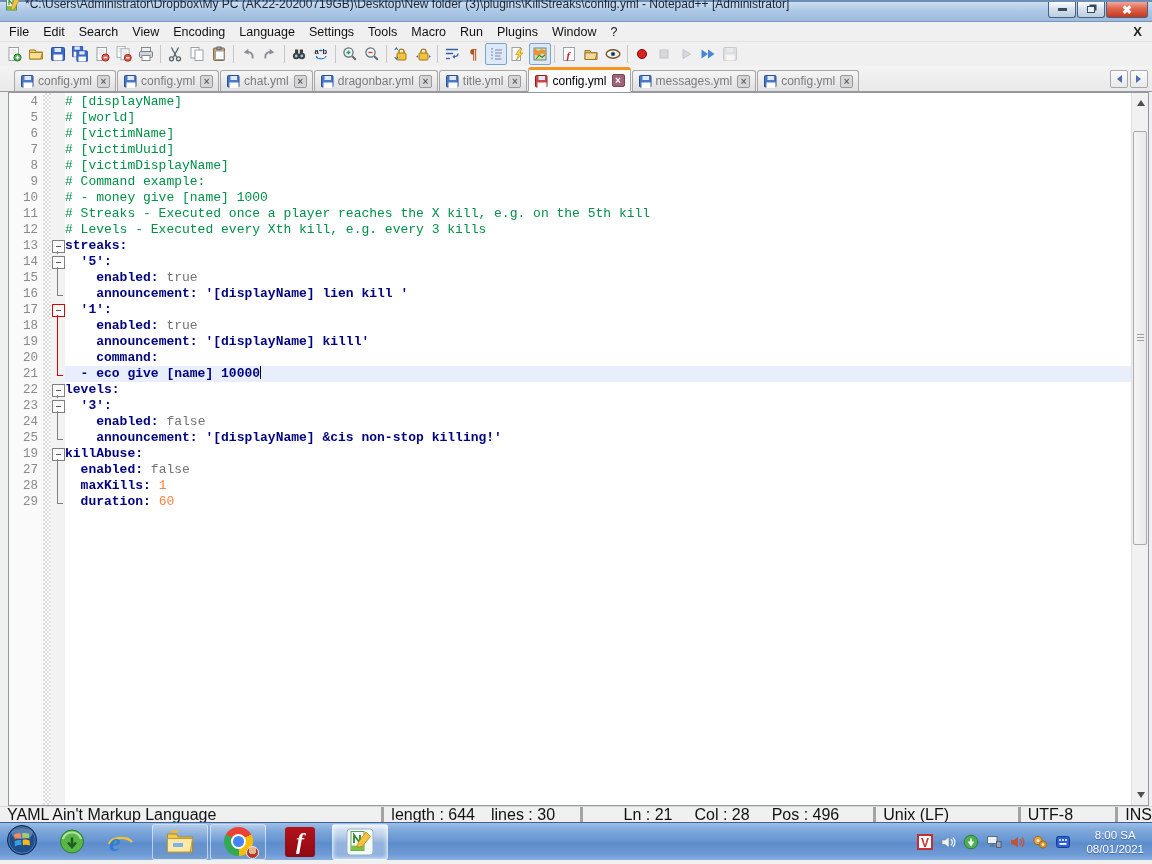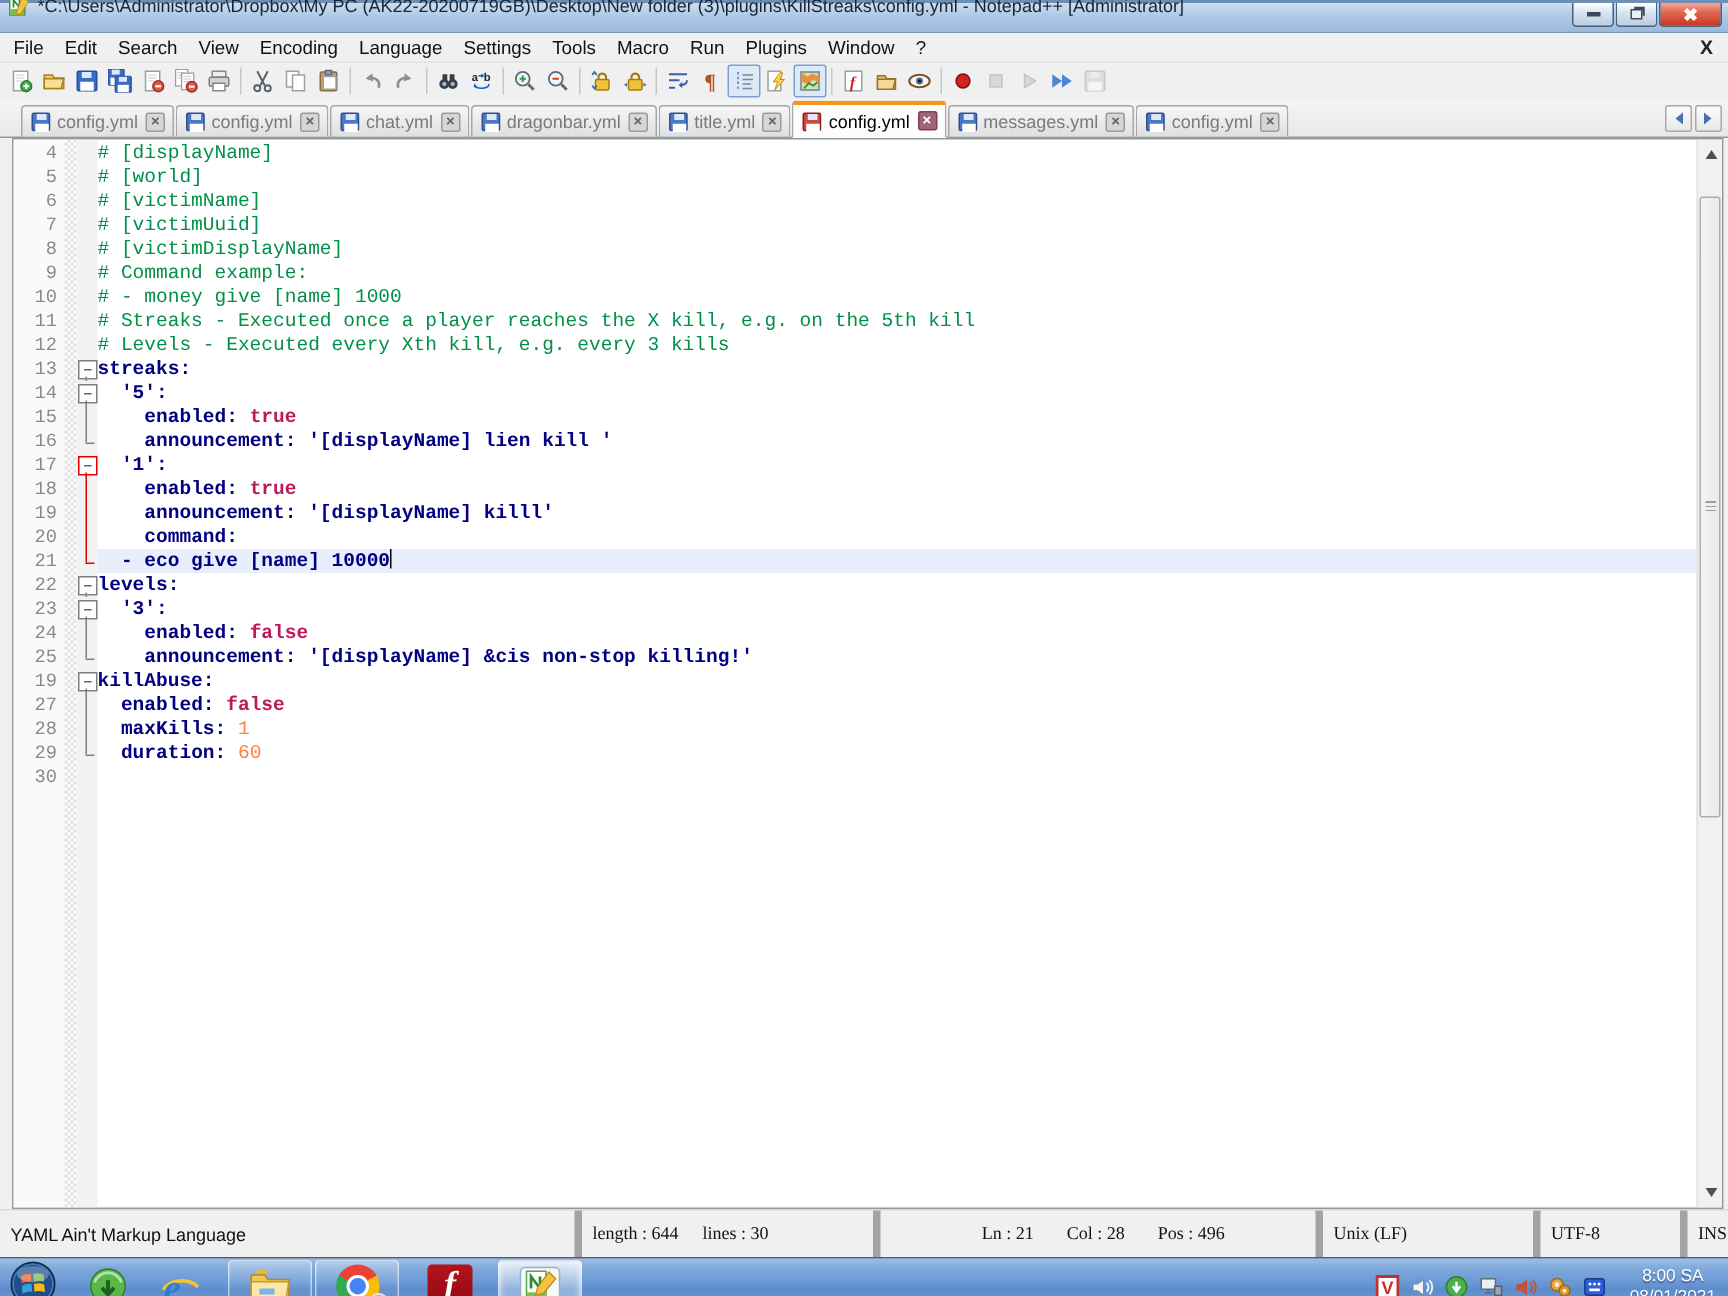--- a/index.html
+++ b/index.html
@@ -61,21 +61,21 @@
   .lines{position:absolute;left:0;top:1px;right:17px;font-family:"Liberation Mono","DejaVu Sans Mono",monospace;font-size:13px;}
   .ln-row{display:flex;height:16px;line-height:16px;}
   .cell-num{width:34px;flex:none;text-align:right;padding-right:5px;color:#8A8A8A;font-size:12.5px;}
   .cell-bm{width:8px;flex:none;}
   .cell-fold{width:14px;flex:none;position:relative;}
   .cell-code{flex:1;white-space:pre;}
   .ln-row.current .cell-code{background:#E8EEFB;}
   .seg-c{color:#009048;}
   .seg-k{color:#000080;font-weight:bold;}
   .seg-s{color:#000080;font-weight:bold;}
-  .seg-b{color:#be185d;font-weight:bold;}
+  .seg-b{color:#737373;font-weight:normal;}
   .seg-n{color:#FF8040;}
   .seg-d{color:#000;}
   .caret{display:inline-block;width:1px;height:13px;background:#000;vertical-align:-2px;}
   
   .cell-fold.f-line::before,.cell-fold.f-line-a::before{content:"";position:absolute;left:6px;top:0;bottom:0;width:1px;background:#808080;}
   .cell-fold.f-line-a::before{background:#E00000;}
   .cell-fold.f-end::before,.cell-fold.f-end-a::before{content:"";position:absolute;left:6px;top:0;height:9px;width:1px;background:#808080;}
   .cell-fold.f-end::after,.cell-fold.f-end-a::after{content:"";position:absolute;left:6px;top:9px;width:6px;height:1px;background:#808080;}
   .cell-fold.f-end-a::before,.cell-fold.f-end-a::after{background:#E00000;}
   .cell-fold.f-open::before,.cell-fold.f-open-a::before{content:"";position:absolute;left:1px;top:2px;width:11px;height:11px;
@@ -87,24 +87,24 @@
   .vscroll{position:absolute;right:0;top:0;bottom:0;width:17px;background:#F1F1F1;border-left:1px solid #E0E0E0;}
   .vs-arrow{position:absolute;left:0;width:17px;height:17px;display:flex;align-items:center;justify-content:center;}
   .vs-up{top:1px;} .vs-down{bottom:1px;}
   .tri-up{width:0;height:0;border:4px solid transparent;border-bottom:6px solid #505050;margin-bottom:3px;}
   .tri-down{width:0;height:0;border:4px solid transparent;border-top:6px solid #505050;margin-top:3px;}
   .vs-thumb{position:absolute;left:1px;top:38px;height:414px;width:14px;border:1px solid #ACACAC;border-radius:2px;
     background:linear-gradient(90deg,#F4F4F4,#E9E9E9);}
   .vs-grip{position:absolute;left:3px;top:50%;margin-top:-4px;width:7px;height:8px;
     background:repeating-linear-gradient(#9F9F9F 0 1px,transparent 1px 3px);}
   
-  .statusbar{height:32px;display:flex;align-items:center;background:#F0F0F0;border-top:1px solid #D9D9D9;
-    font-size:12px;color:#111;}
+  .statusbar{height:16px;display:flex;align-items:center;background:#F0F0F0;border-top:1px solid #D9D9D9;
+    font-size:16px;color:#111;}
   .sb-panel{height:100%;display:flex;align-items:center;padding-left:7px;white-space:pre;}
-  .sb-panel + .sb-panel{border-left:5px solid #a3a3a3;font-family:Liberation Serif, serif;}
+  .sb-panel + .sb-panel{border-left:3px solid #a3a3a3;}
   .sb-doc{width:383px;} .sb-len{width:199px;gap:16px;} .sb-pos{width:295px;gap:22px;justify-content:center;}
   .sb-eol{width:145px;} .sb-enc{width:98px;} .sb-ins{flex:1;}
   
   .taskbar{height:38px;background:linear-gradient(#9DBFE6 0%,#7FA9DB 18%,#6695D2 48%,#5D8CCC 55%,#6E9BD5 85%,#86AEDF 100%);
     border-top:1px solid #3F618F;display:flex;align-items:center;position:relative;}
   .start-orb{width:36px;height:36px;margin:0 8px 0 6px;flex:none;}
   .tb-app{height:36px;display:flex;align-items:center;justify-content:center;flex:none;position:relative;}
   .tb-app.plain{width:44px;}
   .tb-app.framed{width:56px;border:1px solid rgba(255,255,255,.55);border-radius:3px;
     background:linear-gradient(rgba(255,255,255,.30),rgba(255,255,255,.06) 50%,rgba(0,0,0,.06));margin-right:2px;}
@@ -656,26 +656,20 @@
               <div class="cell-bm"></div>
               <div class="cell-fold f-line"></div>
               <div class="cell-code"><span class="seg-d">  </span><span class="seg-k">maxKills: </span><span class="seg-n">1</span></div>
             </div>
             <div class="ln-row">
               <div class="cell-num">29</div>
               <div class="cell-bm"></div>
               <div class="cell-fold f-end"></div>
               <div class="cell-code"><span class="seg-d">  </span><span class="seg-k">duration: </span><span class="seg-n">60</span></div>
             </div>
-            <div class="ln-row">
-              <div class="cell-num">30</div>
-              <div class="cell-bm"></div>
-              <div class="cell-fold"></div>
-              <div class="cell-code"></div>
-            </div>
           </div>
         <div class="vscroll">
           <div class="vs-arrow vs-up">
               <div class="tri-up"></div>
             </div>
           <div class="vs-thumb">
               <div class="vs-grip"></div>
             </div>
           <div class="vs-arrow vs-down">
               <div class="tri-down"></div>

